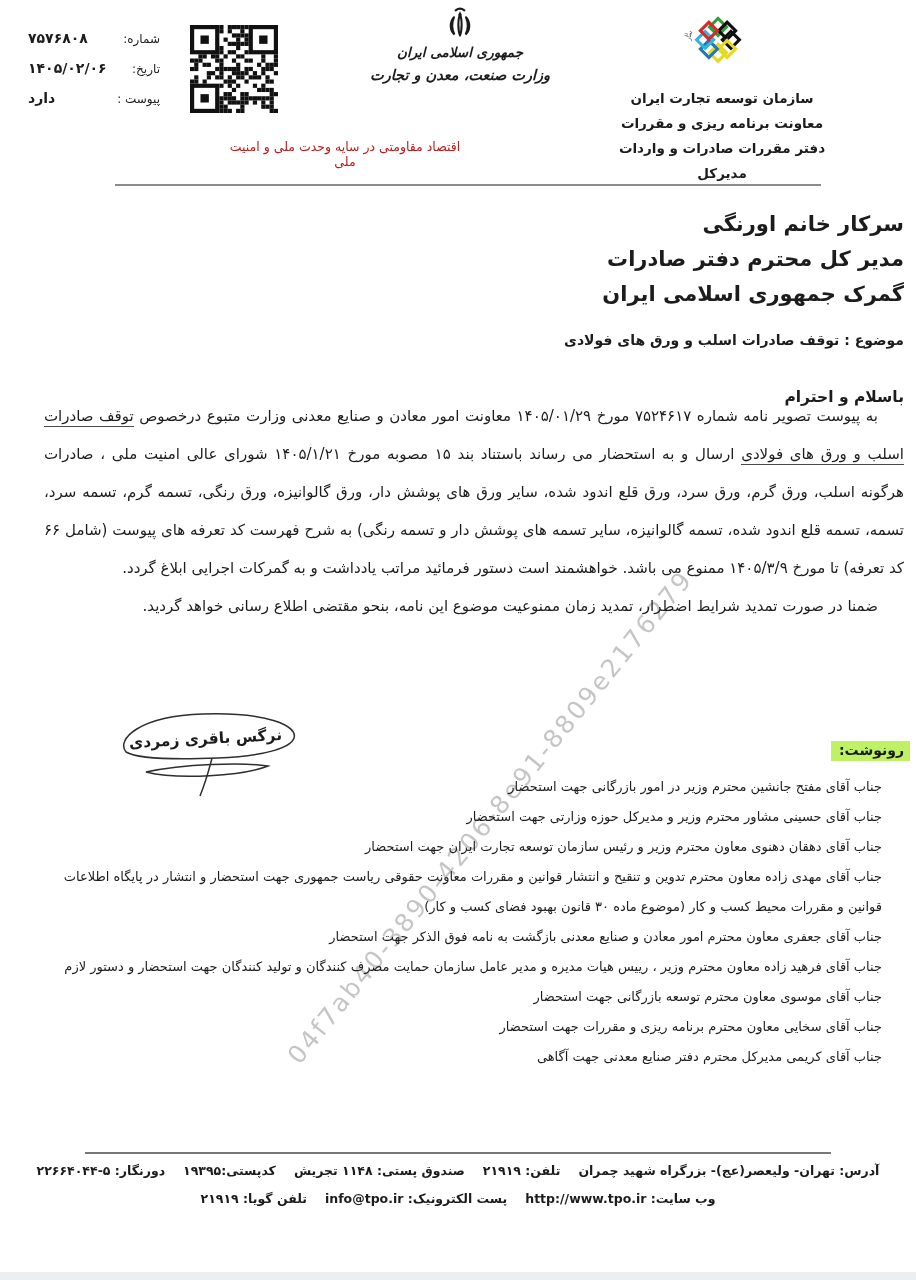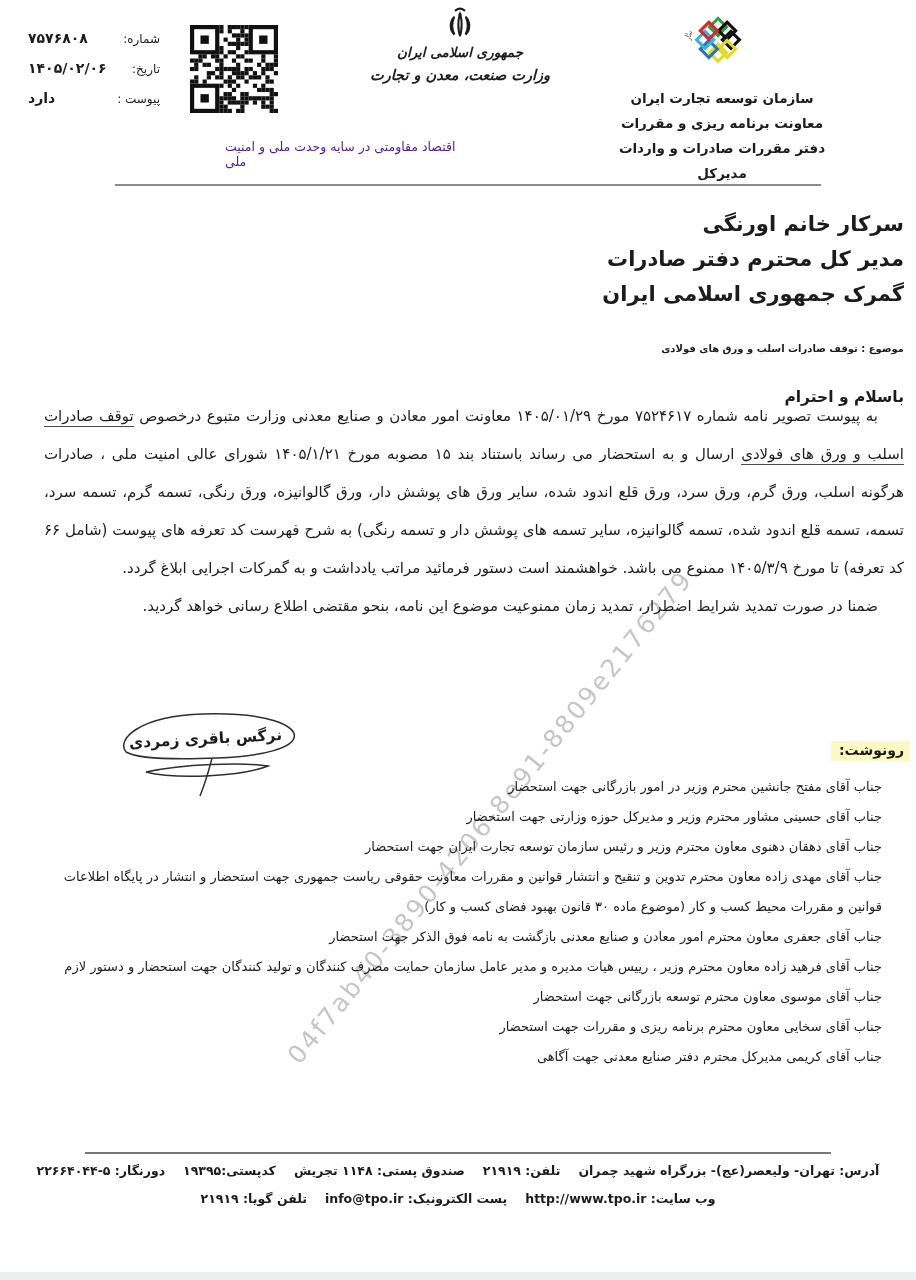--- a/index.html
+++ b/index.html
@@ -14,47 +14,47 @@
   .meta-label{font-size:12px;color:#222;text-align:center;}
   .meta-value{font-weight:bold;font-size:14px;letter-spacing:.5px;}
   
   .qr{position:absolute;left:190px;top:25px;width:88px;height:88px;}
   
   .emblem{position:absolute;left:441px;top:6px;width:38px;height:38px;}
   .center-head{position:absolute;left:355px;top:44px;width:210px;text-align:center;
     font-family:"DejaVu Serif",serif;font-style:italic;}
   .center-head .l1{font-size:13.5px;font-weight:bold;}
   .center-head .l2{font-size:14.5px;font-weight:bold;margin-top:6px;}
-  .slogan{position:absolute;left:225px;top:139px;width:240px;text-align:left;font-size:12.5px;color:#4c1d95;}
+  .slogan{position:absolute;left:225px;top:139px;width:240px;text-align:center;font-size:12.5px;color:#b91c1c;}
   
   .tpo-logo{position:absolute;left:668px;top:2px;width:100px;height:86px;}
   .org-block{position:absolute;left:608px;top:86px;width:228px;text-align:center;font-weight:bold;font-size:13.5px;line-height:25px;}
   
   .divider{position:absolute;left:115px;top:184px;width:706px;height:1.5px;background:#8b8b8b;}
   .divider-footer{position:absolute;left:85px;top:1152px;width:746px;height:2px;background:#777;}
   
   .recipient{position:absolute;right:12px;top:207px;text-align:right;font-weight:bold;font-size:21px;line-height:35px;}
-  .subject{position:absolute;right:12px;top:343px;font-weight:bold;font-size:10px;}
+  .subject{position:absolute;right:12px;top:332px;font-weight:bold;font-size:14px;}
   .salutation{position:absolute;right:12px;top:388px;font-weight:bold;font-size:15.5px;}
   
   .body-text{position:absolute;right:12px;left:32px;top:397px;font-size:15px;line-height:38px;
     text-align:justify;z-index:2;margin-left:12px;}
   .body-text p{margin:0;text-indent:26px;}
   .u{border-bottom:1.2px solid #4a4a4a;padding-bottom:1px;}
   
   .sig-wrap{position:absolute;left:108px;top:700px;width:195px;height:100px;z-index:2;}
   .sig-svg{position:absolute;inset:0;}
   .sig-name{position:absolute;left:0;right:0;top:30px;text-align:center;font-weight:bold;
     font-size:15.5px;transform:rotate(-3deg);}
   
   .watermark{position:absolute;left:293px;top:1046px;width:660px;z-index:1;
     transform:rotate(-51deg);transform-origin:0 50%;direction:ltr;
     font-size:25px;letter-spacing:2.5px;color:rgba(150,150,150,.55);white-space:nowrap;}
   
-  .cc-label{position:absolute;right:6px;top:741px;background:#fef9c3;color:#1a1a1a;
+  .cc-label{position:absolute;right:6px;top:741px;background:#bef264;color:#1a1a1a;
     font-weight:bold;font-size:14px;padding:1px 6px 3px 8px;z-index:2;}
   .cc-list{position:absolute;right:12px;left:35px;top:772px;font-size:13px;line-height:30px;
     padding-right:22px;box-sizing:border-box;z-index:2;}
   .cc-item{margin:0;}
   
   .footer{position:absolute;left:0;right:0;top:1163px;text-align:center;font-weight:bold;font-size:12.5px;z-index:2;}
   .footer-line{display:flex;justify-content:center;gap:18px;direction:rtl;margin-bottom:13px;}
   .footer-line span{white-space:nowrap;}
   .bottom-strip{position:absolute;left:0;right:0;bottom:0;height:8px;background:#eceef0;}
 </style>

